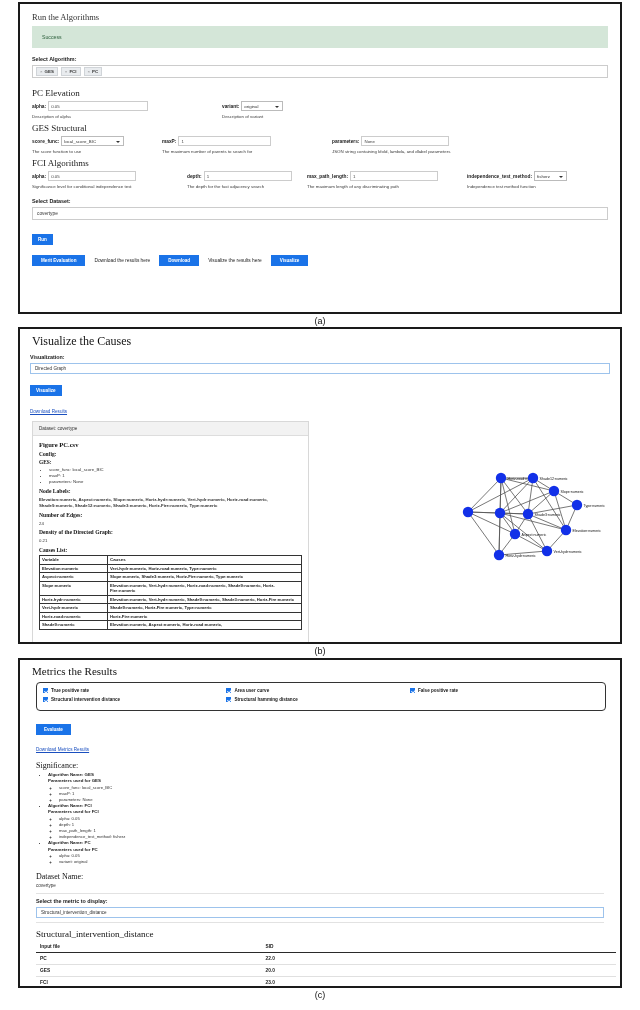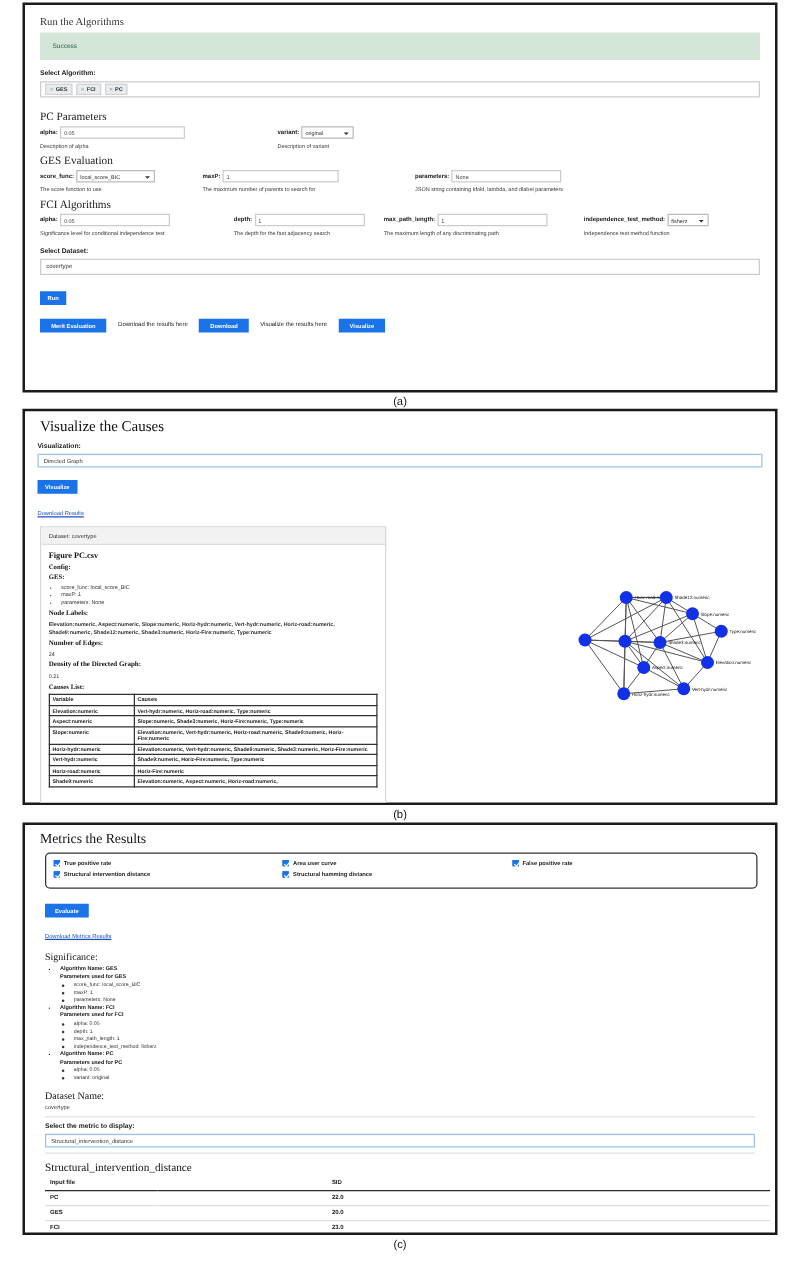--- a/index.html
+++ b/index.html
@@ -401,37 +401,37 @@
       <span class="tag">
         <span class="x">×</span>
         <span>FCI</span>
       </span>
       <span class="tag">
         <span class="x">×</span>
         <span>PC</span>
       </span>
     </div>
 
-    <div class="param-title">PC Parameters</div>
+    <div class="param-title">PC Elevation</div>
     <div class="param-row">
       <div class="field" style="width:190px">
         <span class="fl">alpha:</span>
         <span class="inp" style="width:100px">0.05</span>
       </div>
       <div class="field">
         <span class="fl">variant:</span>
         <span class="sel" style="width:42px">original</span>
       </div>
     </div>
     <div class="help-row">
       <span class="help" style="width:190px">Description of alpha</span>
       <span class="help">Description of variant</span>
     </div>
 
-    <div class="param-title">GES Evaluation</div>
+    <div class="param-title">GES Structural</div>
     <div class="param-row">
       <div class="field" style="width:130px">
         <span class="fl">score_func:</span>
         <span class="sel" style="width:63px">local_score_BIC</span>
       </div>
       <div class="field" style="width:170px">
         <span class="fl">maxP:</span>
         <span class="inp" style="width:93px">1</span>
       </div>
       <div class="field">

